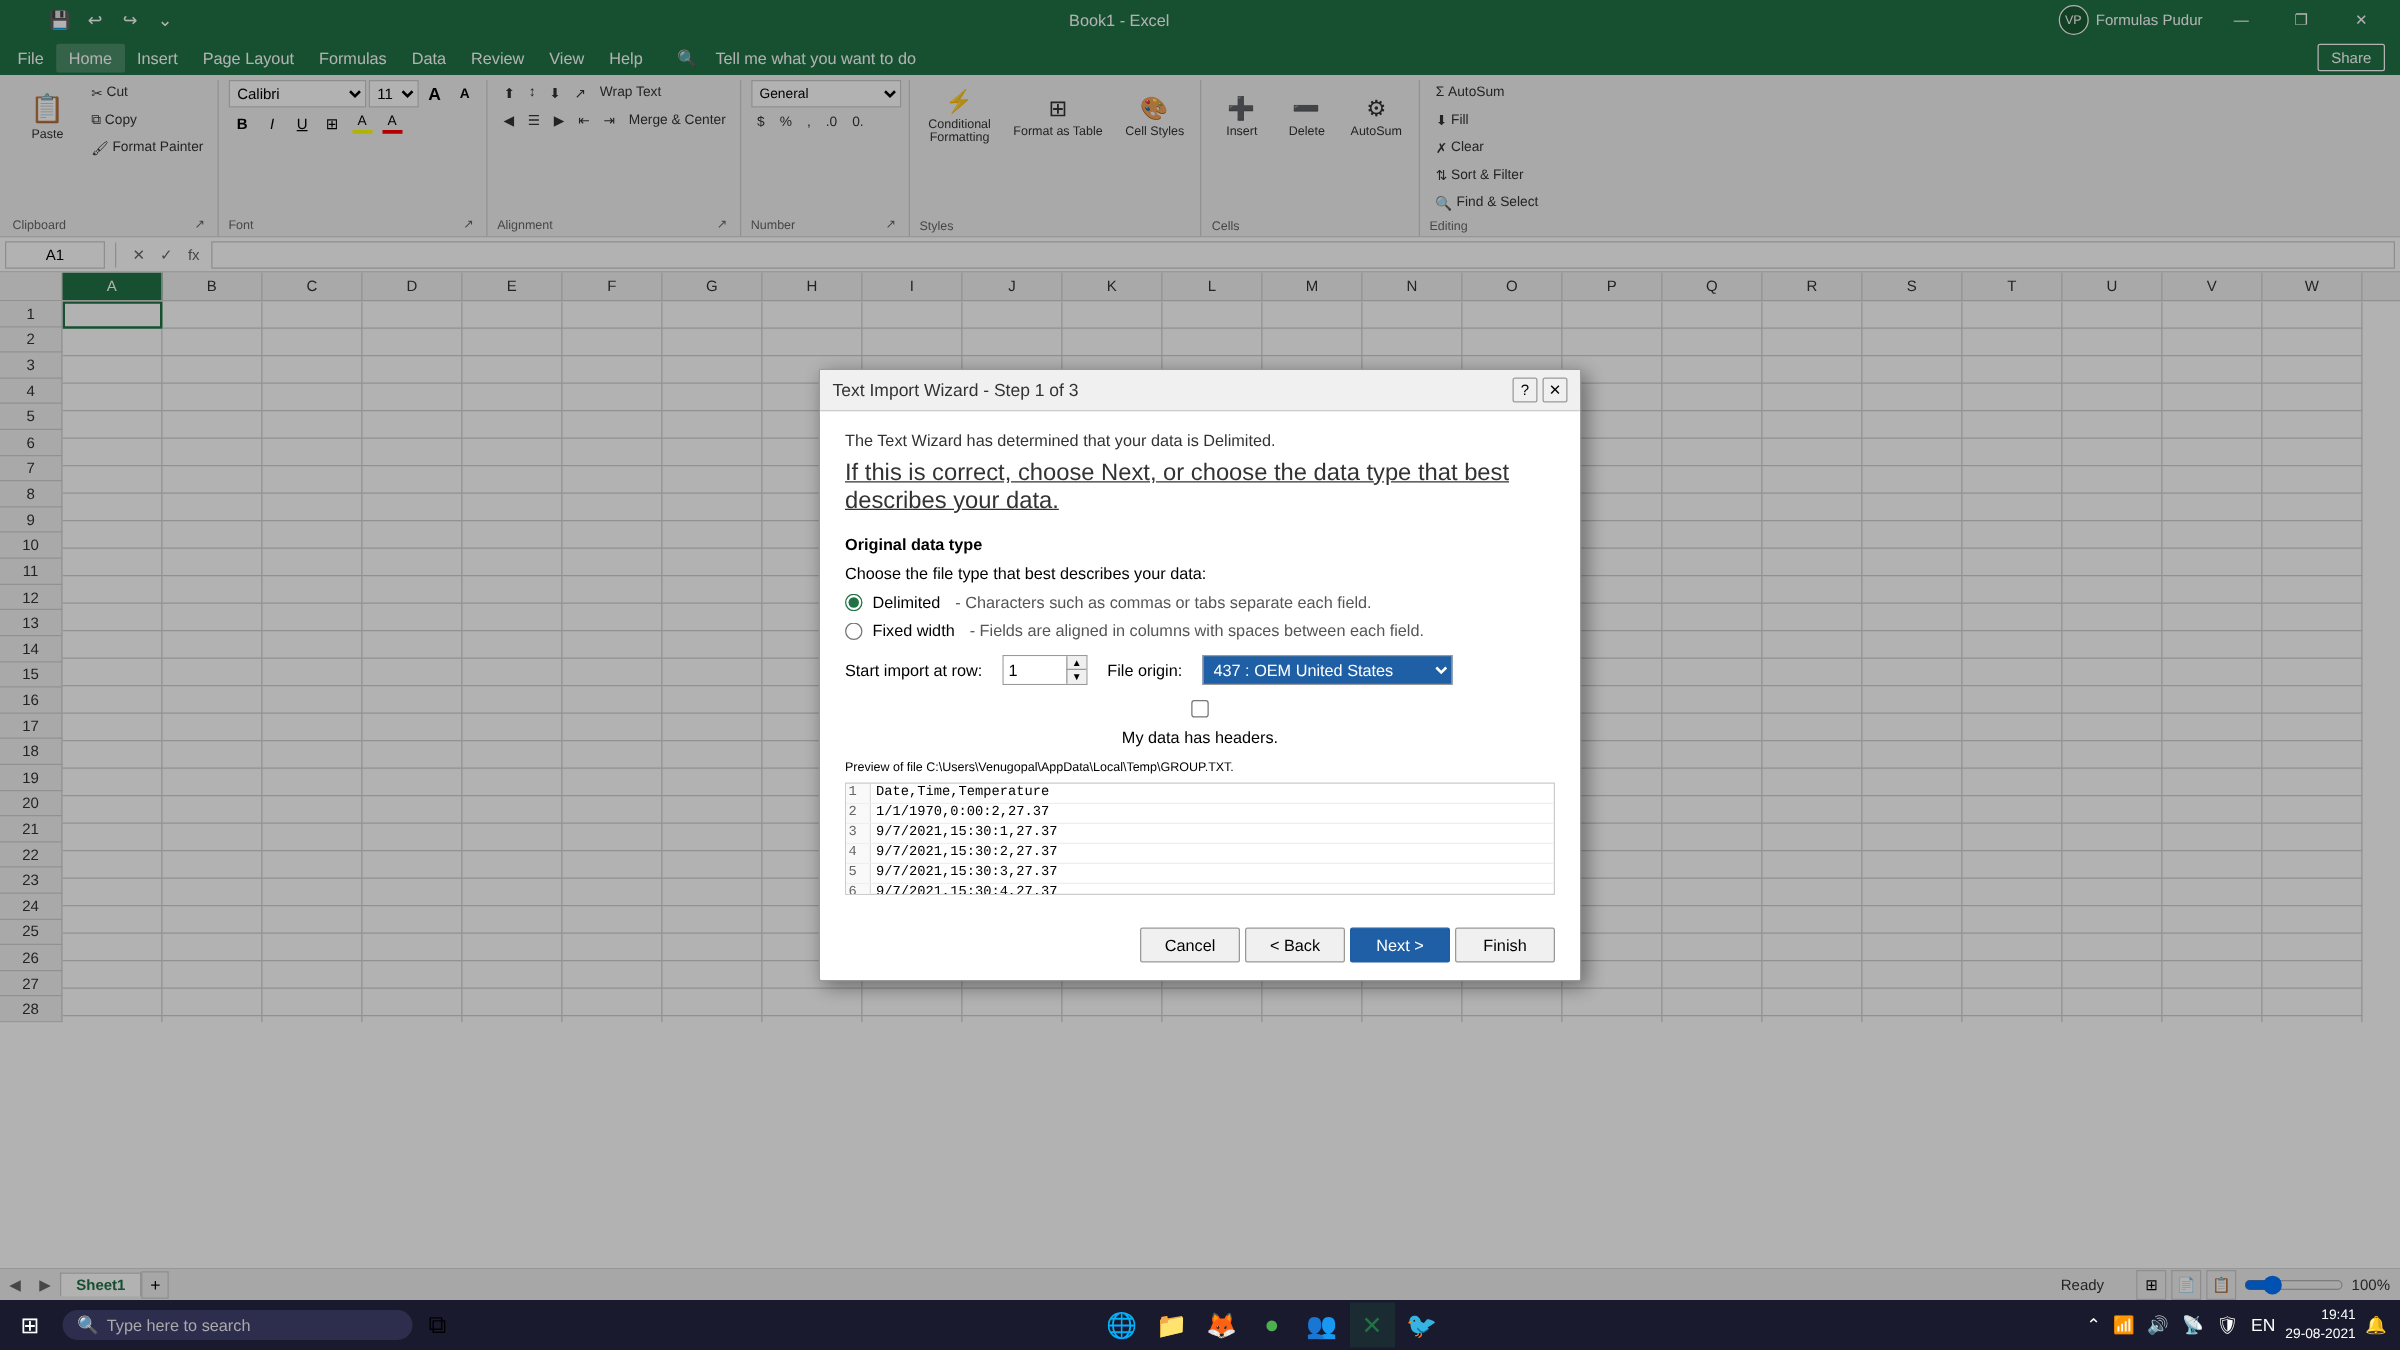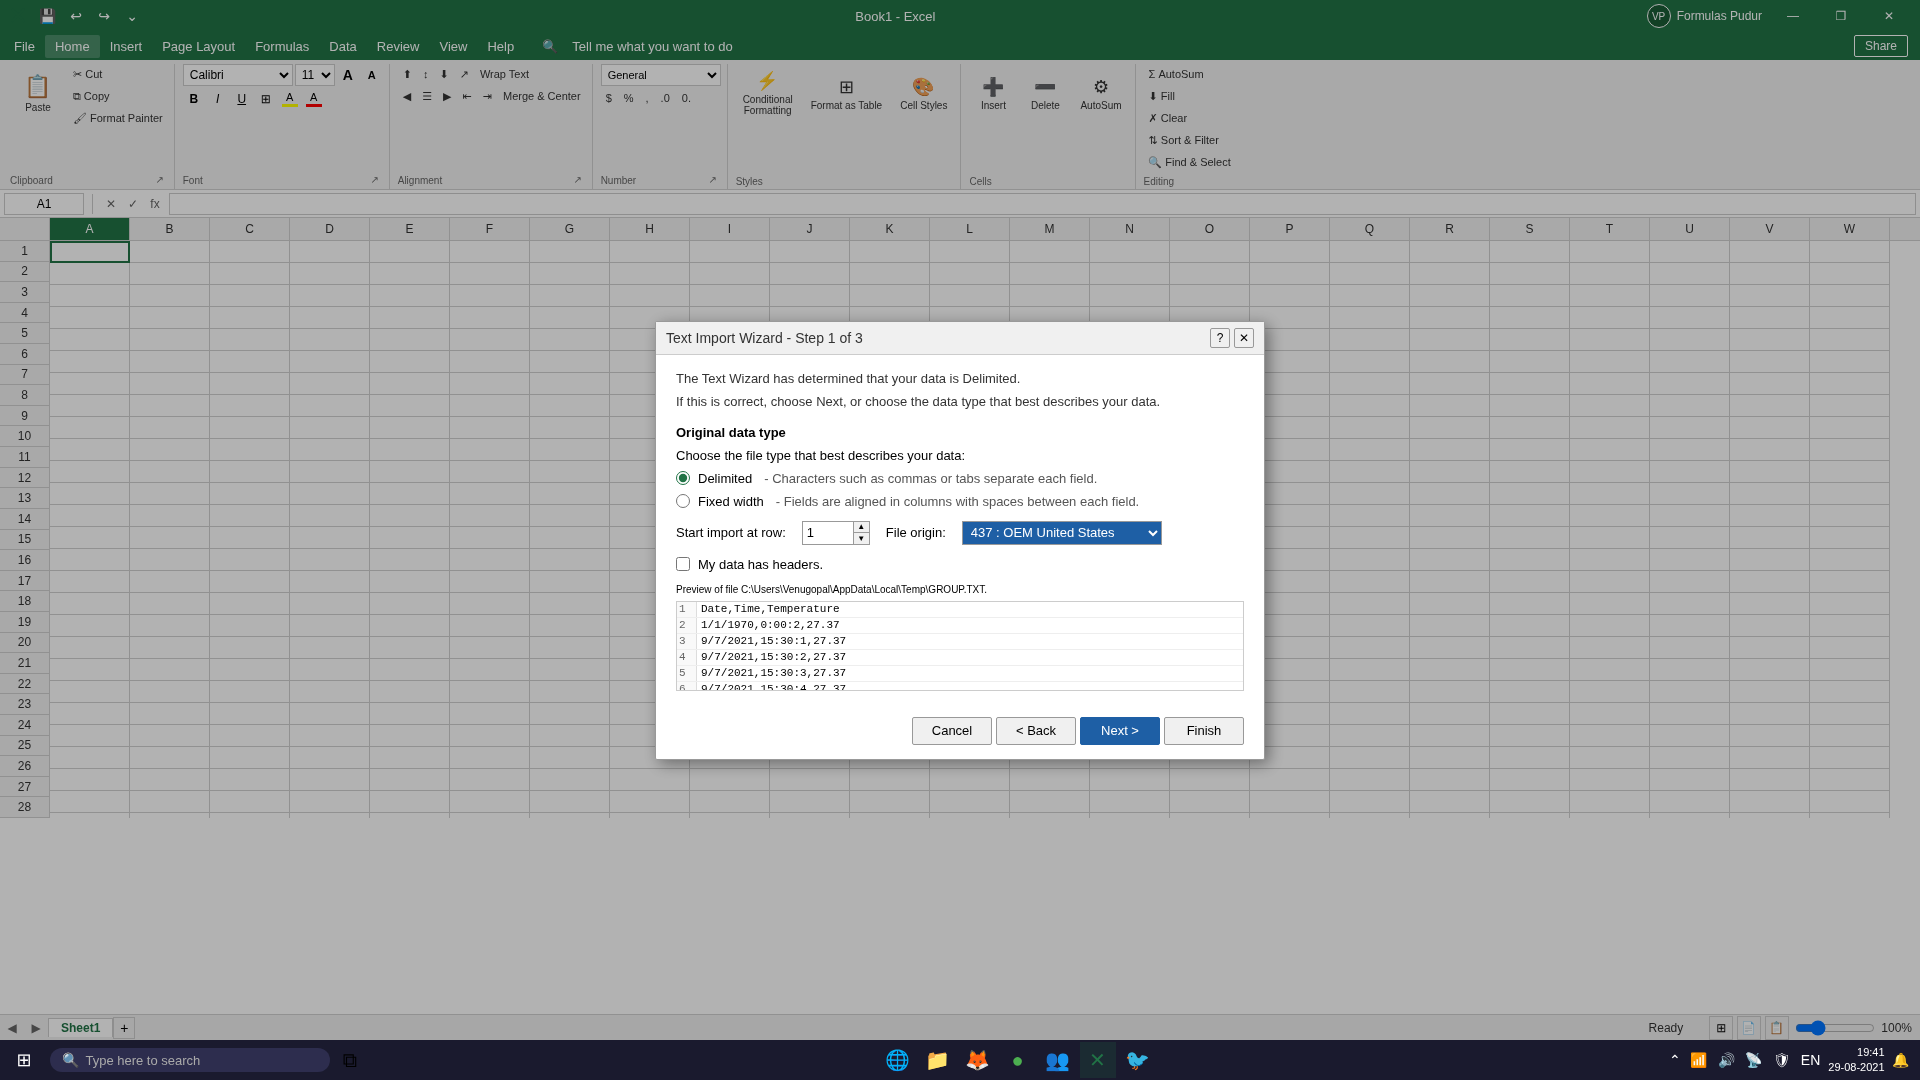--- a/index.html
+++ b/index.html
@@ -73,36 +73,36 @@
 
     
     .dialog-overlay { position: fixed; top: 0; left: 0; width: 100%; height: 100%; background: rgba(0,0,0,0.3); display: flex; align-items: center; justify-content: center; z-index: 100; }
     .dialog { background: white; border: 1px solid #999; border-radius: 2px; box-shadow: 4px 4px 16px rgba(0,0,0,0.4); width: 610px; font-size: 13px; }
     .dialog-title-bar { background: #f0f0f0; border-bottom: 1px solid #ccc; padding: 6px 10px; display: flex; align-items: center; justify-content: space-between; }
     .dialog-title { font-size: 14px; font-weight: normal; color: #333; }
     .dialog-controls { display: flex; gap: 4px; }
     .dialog-btn-small { width: 20px; height: 20px; border: 1px solid #999; background: #f0f0f0; cursor: pointer; font-size: 12px; display: flex; align-items: center; justify-content: center; border-radius: 2px; }
     .dialog-content { padding: 16px 20px; }
     .dialog-info { color: #333; margin-bottom: 8px; font-size: 13px; }
-    .dialog-sub-info { color: #333; margin-bottom: 16px; font-size: 13px; }
+    .dialog-sub-info { color: #333; margin-bottom: 16px; font-size: 19px; text-decoration: underline; }
     .section-label { font-weight: bold; margin-bottom: 8px; font-size: 13px; }
     .radio-option { display: flex; align-items: center; gap: 8px; margin-bottom: 8px; }
     .radio-option input[type="radio"] { width: 14px; height: 14px; cursor: pointer; accent-color: #217346; }
     .radio-label { font-size: 13px; }
     .radio-desc { color: #555; font-size: 13px; margin-left: 4px; }
     .form-row { display: flex; align-items: center; gap: 16px; margin: 12px 0; }
     .form-label { font-size: 13px; white-space: nowrap; }
     .num-input-wrap { display: flex; align-items: center; border: 1px solid #999; height: 24px; }
     .num-input { width: 50px; height: 100%; border: none; padding: 0 4px; font-size: 13px; outline: none; }
     .num-spinners { display: flex; flex-direction: column; }
     .spin-btn { width: 16px; height: 11px; border: none; border-left: 1px solid #999; background: #f0f0f0; cursor: pointer; font-size: 8px; display: flex; align-items: center; justify-content: center; }
     .spin-btn:first-child { border-bottom: 1px solid #999; }
     .origin-label { font-size: 13px; white-space: nowrap; }
     .origin-select { height: 24px; border: 1px solid #999; padding: 0 4px; font-size: 13px; background: #1e5fa5; color: white; min-width: 200px; cursor: pointer; }
-    .checkbox-row { display: flex; align-items: center; gap: 8px; margin: 12px 0; }
+    .checkbox-row { display: flex; align-items: center; gap: 8px; margin: 12px 0; flex-direction: column; }
     .checkbox-row input[type="checkbox"] { width: 14px; height: 14px; cursor: pointer; }
     .preview-section { margin-top: 12px; }
     .preview-label { font-size: 10px; margin-bottom: 6px; }
     .preview-box { border: 1px solid #ccc; height: 90px; overflow: hidden; position: relative; font-family: 'Courier New', monospace; font-size: 12px; }
     .preview-scrollable { overflow-y: auto; height: 100%; }
     .preview-line { display: flex; min-height: 16px; border-bottom: 1px solid #eee; }
     .line-num { width: 20px; color: #666; font-size: 11px; border-right: 1px solid #ddd; padding: 1px 2px; background: #f9f9f9; flex-shrink: 0; }
     .line-content { padding: 1px 4px; white-space: pre; font-size: 11px; }
     .dialog-footer { display: flex; justify-content: flex-end; gap: 4px; padding: 10px 20px 14px; }
     .dlg-btn { height: 28px; min-width: 80px; padding: 0 16px; border: 1px solid #999; border-radius: 2px; font-size: 13px; cursor: pointer; background: #f0f0f0; }

